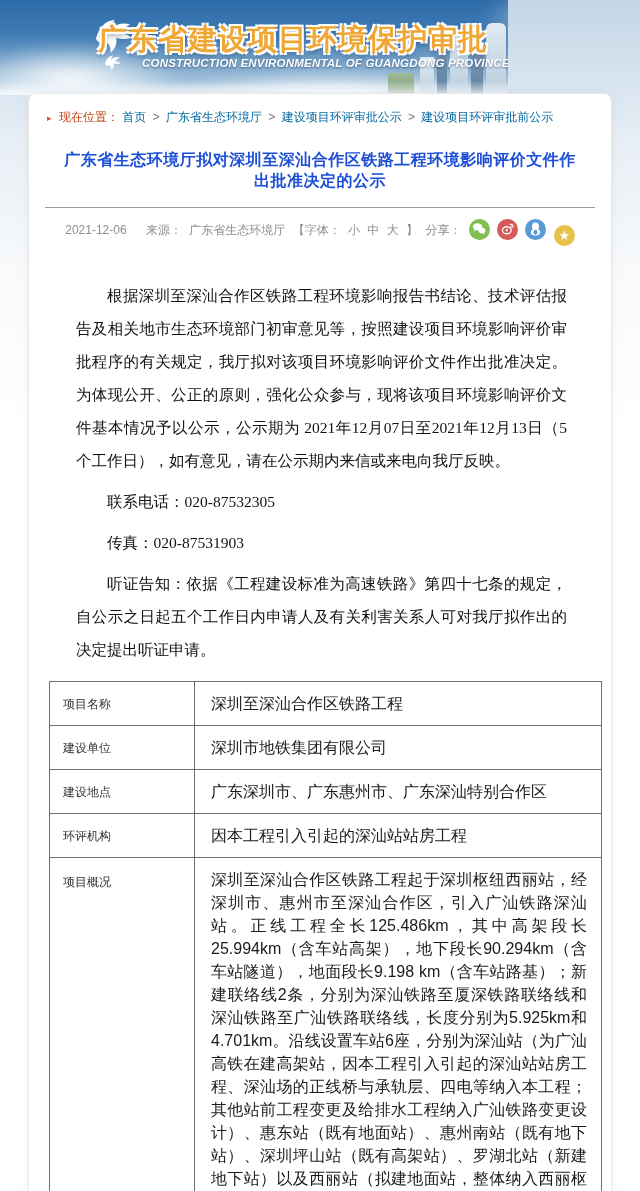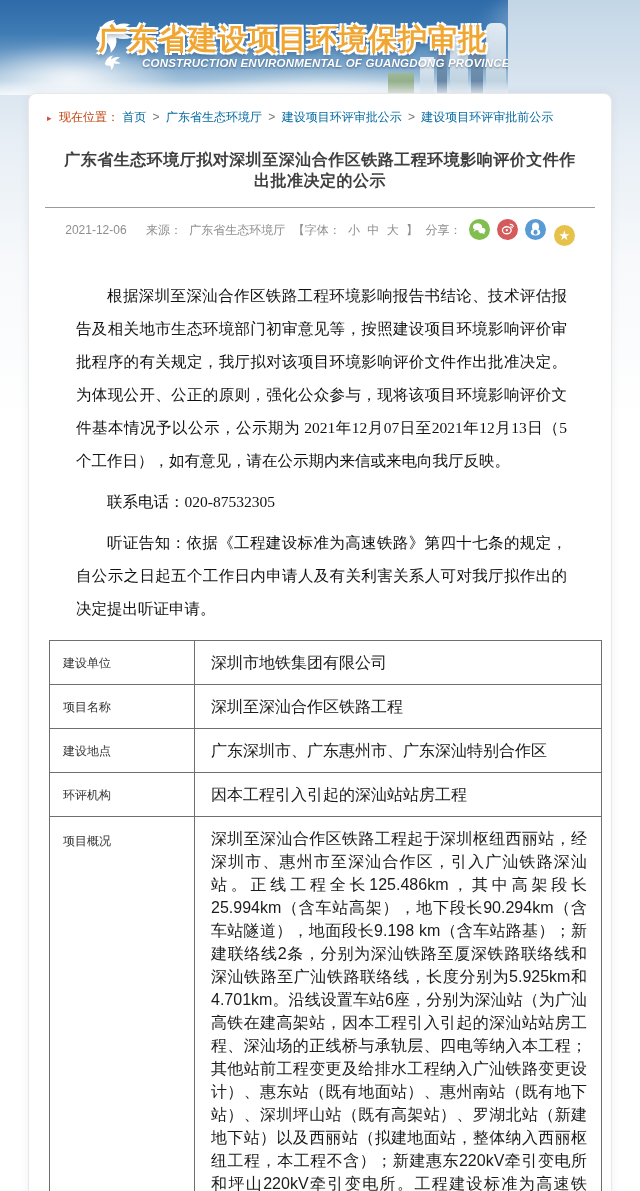--- a/index.html
+++ b/index.html
@@ -45,21 +45,21 @@
     box-shadow:0 0 8px rgba(120,140,160,.12);
   }
 
   .crumbs { padding:15px 18px 0 18px; font-size:12px; color:#666; }
   .crumbs .mark { color:#d24a43; font-size:9px; margin-right:4px; }
   .crumbs .here { color:#c2410c;margin-top:37px; }
   .crumbs a { color:#0369a1; text-decoration:none; }
   .crumbs .sep { color:#777; margin:0 3px; }
 
   .art-title {
-    margin:24px 30px 0 30px; text-align:center; font-size:16px; font-weight:bold; color:#404040;
+    margin:24px 30px 0 30px; text-align:center; font-size:16px; font-weight:bold; color:#1d4ed8;
     letter-spacing:.5px;
   }
   .rule { margin:15px 16px 0 16px; border-bottom:1px solid #9a9a9a; }
 
   .meta { padding:11px 0 9px 0; text-align:center; font-size:12px; color:#8e8e8e; }
   .meta span { margin:0 2px; }
   .meta .date { margin-right:14px; }
   .share-ico {
     display:inline-block; width:21px; height:21px; border-radius:50%;
     vertical-align:-6px; margin:0 3px; text-align:center; line-height:21px; color:#fff;
@@ -174,32 +174,33 @@
         <ellipse cx="11" cy="17.5" rx="8" ry="5.5" fill="#fff"></ellipse>
         <ellipse cx="11" cy="17.5" rx="3.4" ry="4.2" fill="#5a9bd5"></ellipse>
       </svg>
     </span>
     <span class="share-ico star" style="background-color: rgb(231, 194, 74);">★</span>
   </div>
 
   <div class="body-text">
     <p>根据深圳至深汕合作区铁路工程环境影响报告书结论、技术评估报告及相关地市生态环境部门初审意见等，按照建设项目环境影响评价审批程序的有关规定，我厅拟对该项目环境影响评价文件作出批准决定。为体现公开、公正的原则，强化公众参与，现将该项目环境影响评价文件基本情况予以公示，公示期为 2021年12月07日至2021年12月13日（5个工作日），如有意见，请在公示期内来信或来电向我厅反映。</p>
     <p>联系电话：020-87532305</p>
+    <p>传真：020-87531903</p>
     <p>听证告知：依据《工程建设标准为高速铁路》第四十七条的规定，自公示之日起五个工作日内申请人及有关利害关系人可对我厅拟作出的决定提出听证申请。</p>
   </div>
 
   <table class="info">
     <tbody>
       <tr class="simple">
+        <td class="lbl">项目名称</td>
+        <td class="val">深圳至深汕合作区铁路工程</td>
+      </tr>
+      <tr class="simple">
         <td class="lbl">建设单位</td>
         <td class="val">深圳市地铁集团有限公司</td>
-      </tr>
-      <tr class="simple">
-        <td class="lbl">项目名称</td>
-        <td class="val">深圳至深汕合作区铁路工程</td>
       </tr>
       <tr class="simple">
         <td class="lbl">建设地点</td>
         <td class="val">广东深圳市、广东惠州市、广东深汕特别合作区</td>
       </tr>
       <tr class="simple">
         <td class="lbl">环评机构</td>
         <td class="val">因本工程引入引起的深汕站站房工程</td>
       </tr>
       <tr>

